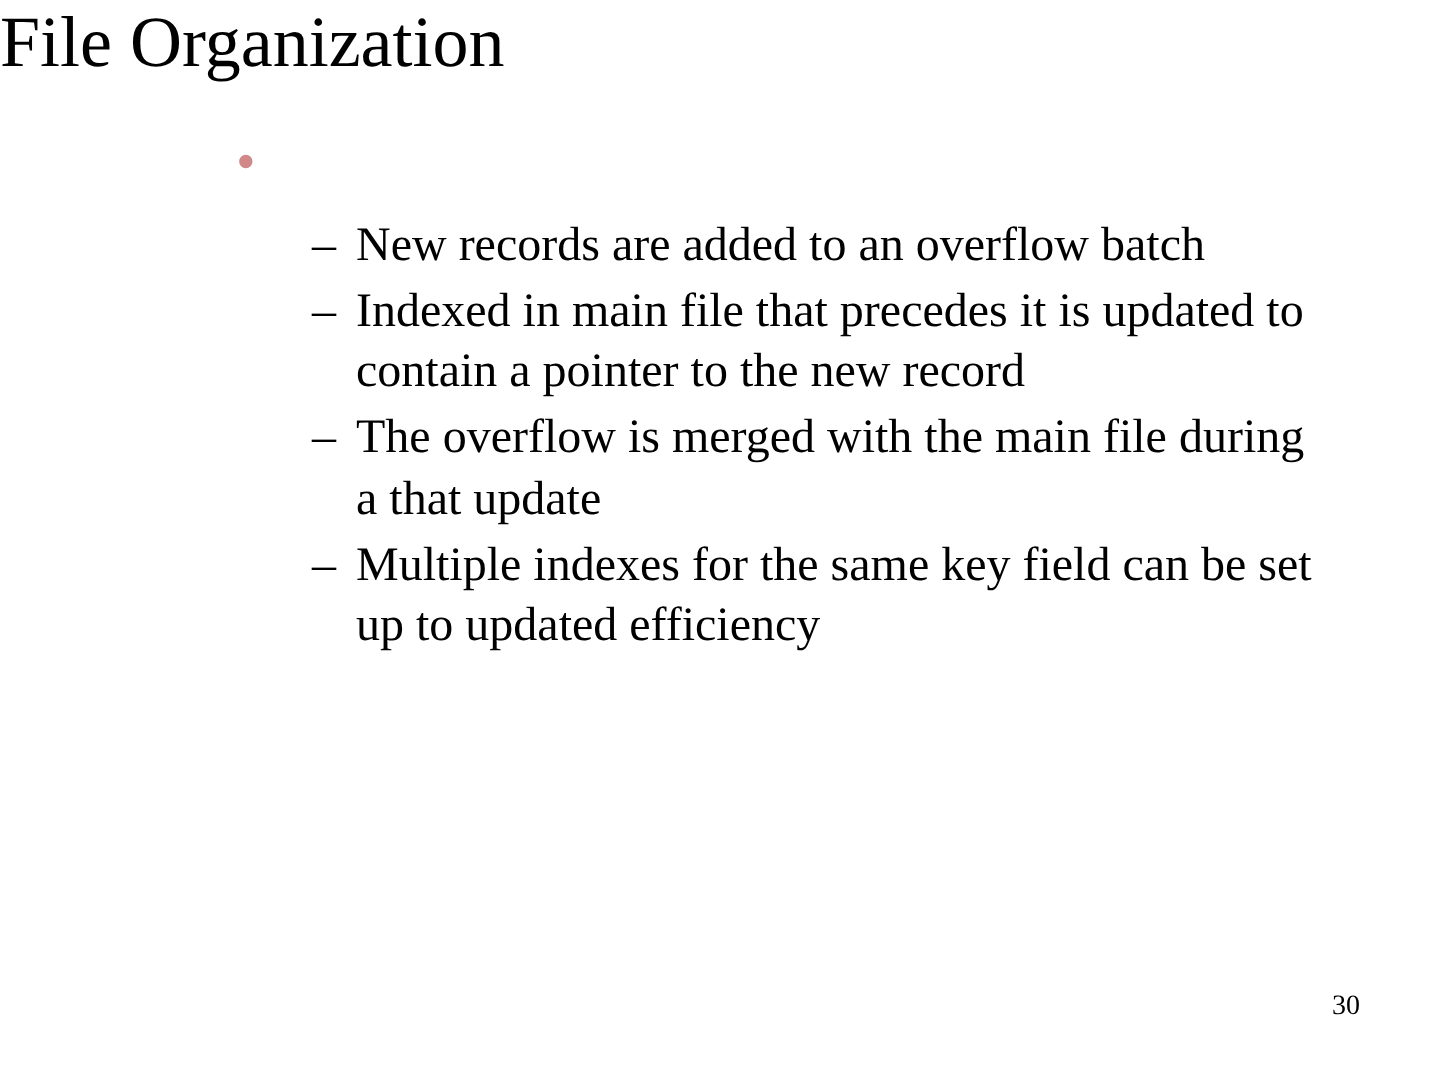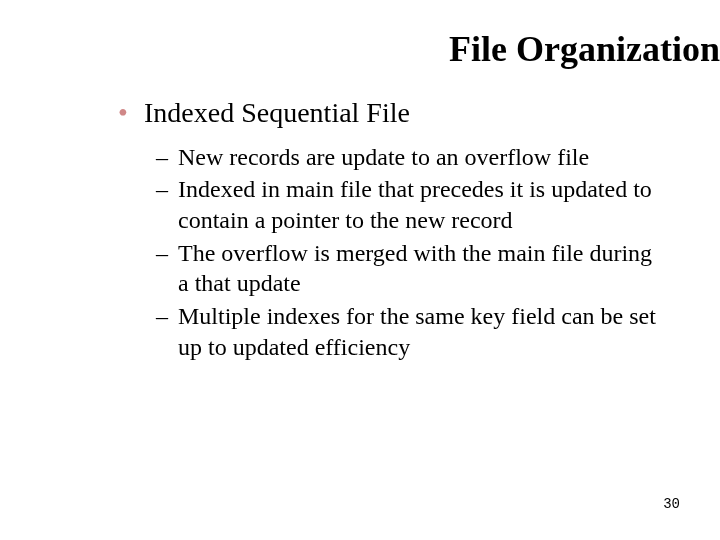--- a/index.html
+++ b/index.html
@@ -5,24 +5,23 @@
     * { margin: 0; padding: 0; box-sizing: border-box; }
     body {
       width: 720px;
       height: 540px;
       font-family: "Times New Roman", Times, serif;
       color: #000;
       background: #fff;
       position: relative;
     }
     .title {
-      text-align: right;
+      text-align: left;
       font-size: 36px;
-      font-weight: bold;
-      padding-top: 28px;
+      font-weight: normal;
       padding-bottom: 26px;
     }
     .content {
       padding-left: 118px;
       padding-right: 60px;
     }
     .bullet-row {
       display: flex;
       align-items: baseline;
       margin-bottom: 12px;
@@ -53,38 +52,37 @@
     }
     .sub-text {
       font-size: 24px;
       line-height: 1.28;
     }
     .page-number {
       position: absolute;
       bottom: 28px;
       right: 40px;
       font-size: 14px;
-      font-family: Liberation Mono, monospace;
+      font-family: Liberation Serif, serif;
       color: #000;
     }
   </style>
 </head>
 <body>
 
 <h1 class="title">File Organization</h1>
 
 <div class="content">
   <div class="bullet-row">
     <span class="bullet">•</span>
-    <span class="bullet-text">Indexed Sequential File</span>
   </div>
   <div class="sublist">
     <div class="sub-row">
       <span class="dash">–</span>
-      <span class="sub-text">New records are update to an overflow file</span>
+      <span class="sub-text">New records are added to an overflow batch</span>
     </div>
     <div class="sub-row">
       <span class="dash">–</span>
       <span class="sub-text">Indexed in main file that precedes it is updated to contain a pointer to the new record</span>
     </div>
     <div class="sub-row">
       <span class="dash">–</span>
       <span class="sub-text">The overflow is merged with the main file during a that update</span>
     </div>
     <div class="sub-row">

